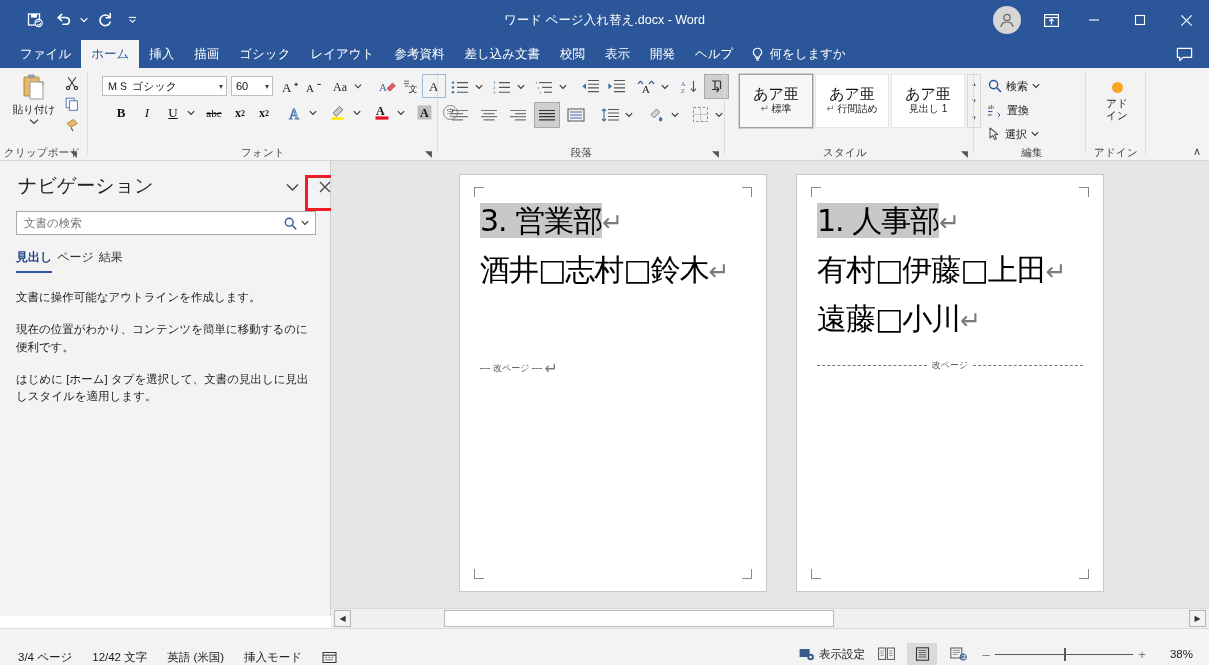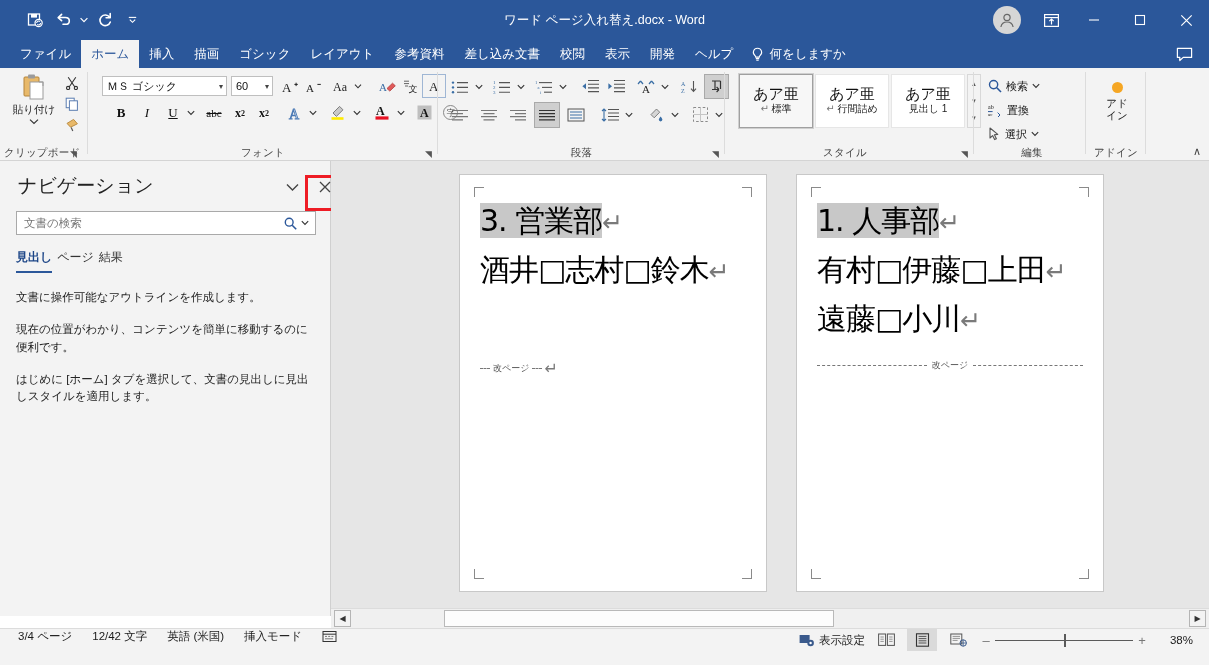--- a/index.html
+++ b/index.html
@@ -156,21 +156,21 @@
 
   
   .hscroll { position:absolute; left:331px; top:608px; width:878px; height:20px; background:#f0f0f0; border-top:1px solid #dcdcdc; }
   .hs-btn { position:absolute; top:1px; width:17px; height:17px; background:#f3f3f3; border:1px solid #b5b5b5; display:flex; align-items:center; justify-content:center; font-size:8px; color:#333; cursor:pointer;}
   .hs-thumb { position:absolute; top:1px; left:113px; width:390px; height:17px; background:#fdfdfd; border:1px solid #b9b9b9; cursor:pointer;}
 
   
   .statusbar {
     position:absolute; left:0; top:628px; width:1209px; height:37px;
     background:#f3f3f3; border-top:1px solid #dcdcdc;
-    display:flex; align-items:flex-start;
+    display:flex; align-items:flex-end;
   }
   .sb-item { font-size:11.5px; color:#1a1a1a; cursor:pointer; white-space:nowrap; }
   .sb-left { display:flex; align-items:center; gap:20px; padding-left:18px; }
   .sb-right { margin-left:auto; display:flex; align-items:center; gap:6px; padding-right:16px; }
   .sb-viewbtn { width:30px; height:22px; display:flex; align-items:center; justify-content:center; cursor:pointer; color:#333;}
   .sb-viewbtn.active { background:#dadada; }
   .zoom-slider { display:flex; align-items:center; gap:2px; width:170px; }
   .zs-minus, .zs-plus { font-size:13px; color:#777; cursor:pointer; width:14px; text-align:center;}
   .zs-track { position:relative; flex:1; height:14px; display:flex; align-items:center; cursor:pointer;}
   .zs-line { width:100%; height:1px; background:#5a5a5a; }

